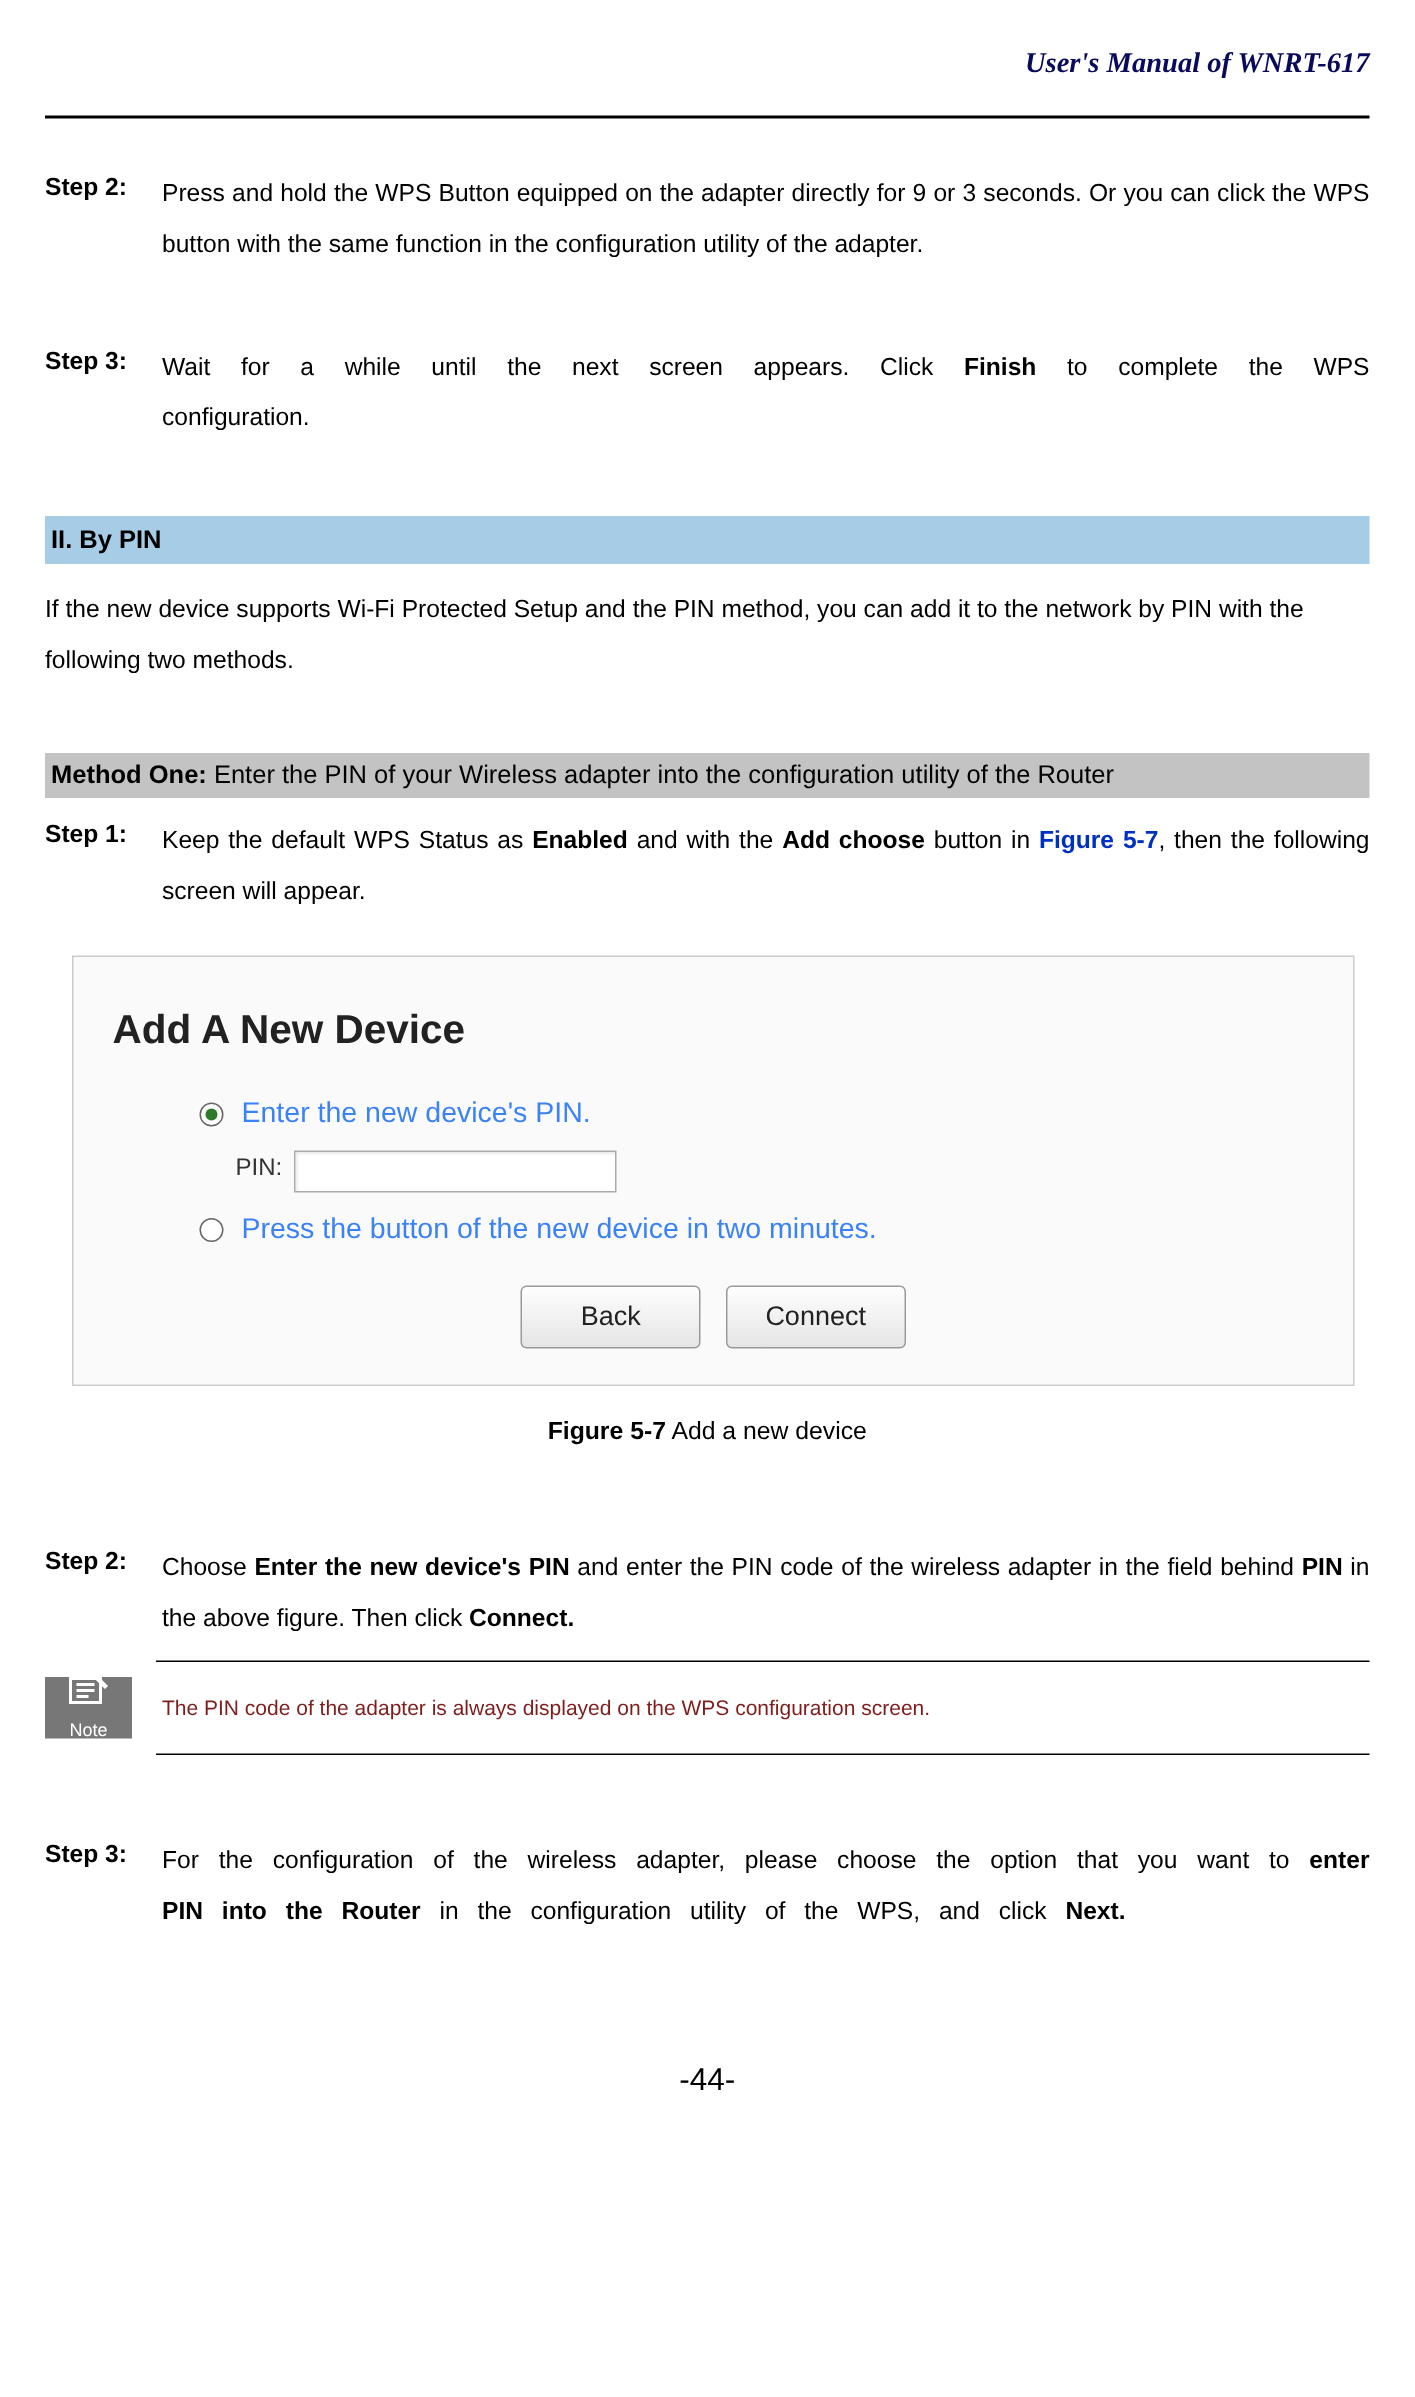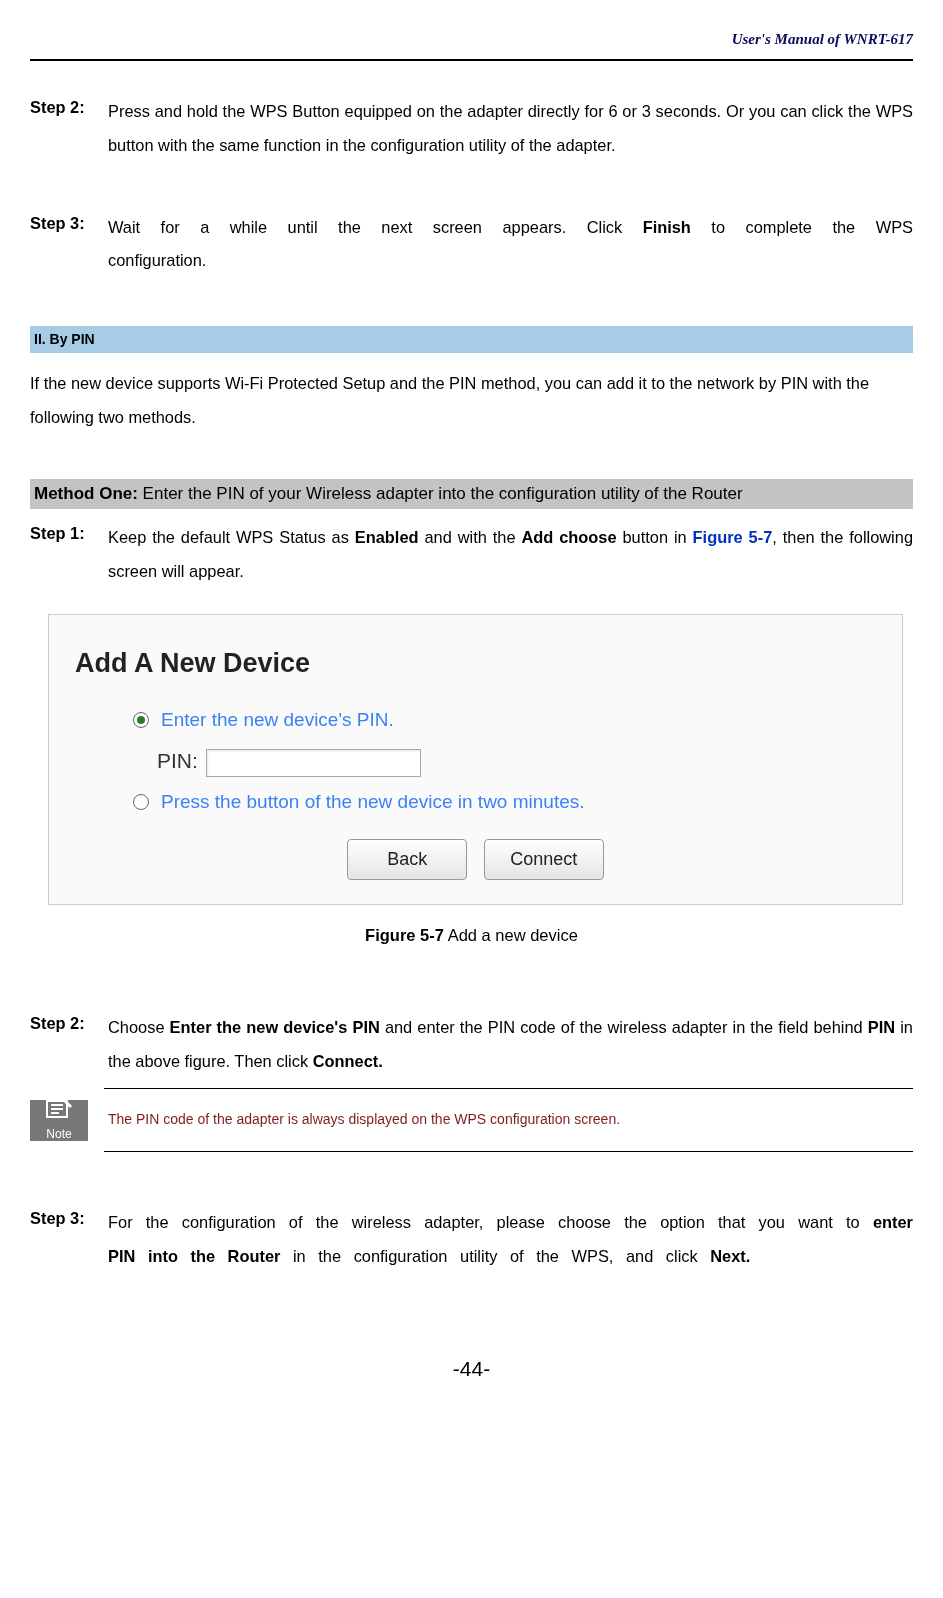--- a/index.html
+++ b/index.html
@@ -11,36 +11,36 @@
       color: #000;
       padding: 28px 30px 20px 30px;
       font-size: 16.4px;
       line-height: 1.55;
     }
     .doc-header {
       text-align: right;
       font-style: italic;
       font-weight: bold;
       font-family: "Times New Roman", serif;
-      font-size: 15px;
+      font-size: 19px;
       color: #0a0a5a;
-      padding-bottom: 8px;
+      padding-bottom: 20px;
       border-bottom: 2px solid #000;
       margin-bottom: 34px;
     }
     .step-row { display: flex; margin-bottom: 48px; }
     .step-label { font-weight: bold; flex: 0 0 78px; }
     .step-text { flex: 1; line-height: 2.05; }
     .justify { text-align: justify; }
     .spread { word-spacing: 8px; }
     .section-hdr {
       background: #a7cce5;
       font-weight: bold;
       padding: 3px 6px 3px 4px;
-      font-size: 14px;
+      font-size: 17px;
       margin-top: 10px;
       margin-bottom: 14px;
     }
     .para { line-height: 2.05; margin-bottom: 44px; }
     .method-hdr {
       background: #c3c3c3;
       padding: 2px 4px;
       font-size: 17px;
       margin-bottom: 12px;
     }
@@ -58,21 +58,21 @@
       color: #222;
       margin-bottom: 20px;
     }
     .fig-row { display: flex; align-items: center; margin: 8px 0 10px 58px; font-size: 19px; color: #3b82f6; font-family: Arial, sans-serif; }
     .radio {
       display: inline-flex; align-items: center; justify-content: center;
       width: 16px; height: 16px; border: 1px solid #666; border-radius: 50%;
       margin-right: 12px; background: #fff; flex-shrink:0;
     }
     .radio-dot { width: 8px; height: 8px; background: #2a7c2a; border-radius: 50%; }
-    .pin-row { display:flex; align-items:flex-end; margin: 6px 0 10px 82px; font-size: 21px; color:#333; font-family: Arial, sans-serif;}
+    .pin-row { display:flex; align-items:flex-start; margin: 6px 0 10px 82px; font-size: 16px; color:#333; font-family: Arial, sans-serif;}
     .pin-input { width: 215px; height: 28px; border: 1px solid #aaa; background:#fff; margin-left:8px; box-shadow: inset 1px 1px 2px rgba(0,0,0,0.1);}
     .fig-btn-row { text-align: center; margin-top: 22px; }
     .fig-btn {
       display: inline-block; min-width: 120px; padding: 6px 22px;
       border: 1px solid #999; border-radius: 4px;
       background: linear-gradient(#fefefe,#e5e5e5);
       font-size: 18px; color:#222; margin: 0 6px; font-family: Arial, sans-serif;
     }
     .figure-caption { text-align: center; margin: 18px 0 62px 0; font-size: 16.5px; }
     .note-block { display:flex; align-items:center; margin: 6px 0 0 0; }
@@ -90,21 +90,21 @@
   </style>
 </head>
 <body>
 
 <div class="doc-header">
   <span>User's Manual of WNRT-617</span>
 </div>
 
 <div class="step-row">
   <div class="step-label">Step 2:</div>
-  <div class="step-text justify">Press and hold the WPS Button equipped on the adapter directly for 6 or 3 seconds. Or you can click the WPS button with the same function in the configuration utility of the adapter.</div>
+  <div class="step-text justify">Press and hold the WPS Button equipped on the adapter directly for 9 or 3 seconds. Or you can click the WPS button with the same function in the configuration utility of the adapter.</div>
 </div>
 
 <div class="step-row">
   <div class="step-label">Step 3:</div>
   <div class="step-text justify spread">
     <span>Wait for a while until the next screen appears. Click </span><b>Finish</b><span> to complete the WPS configuration.</span>
   </div>
 </div>
 
 <div class="section-hdr">II.    By PIN</div>

